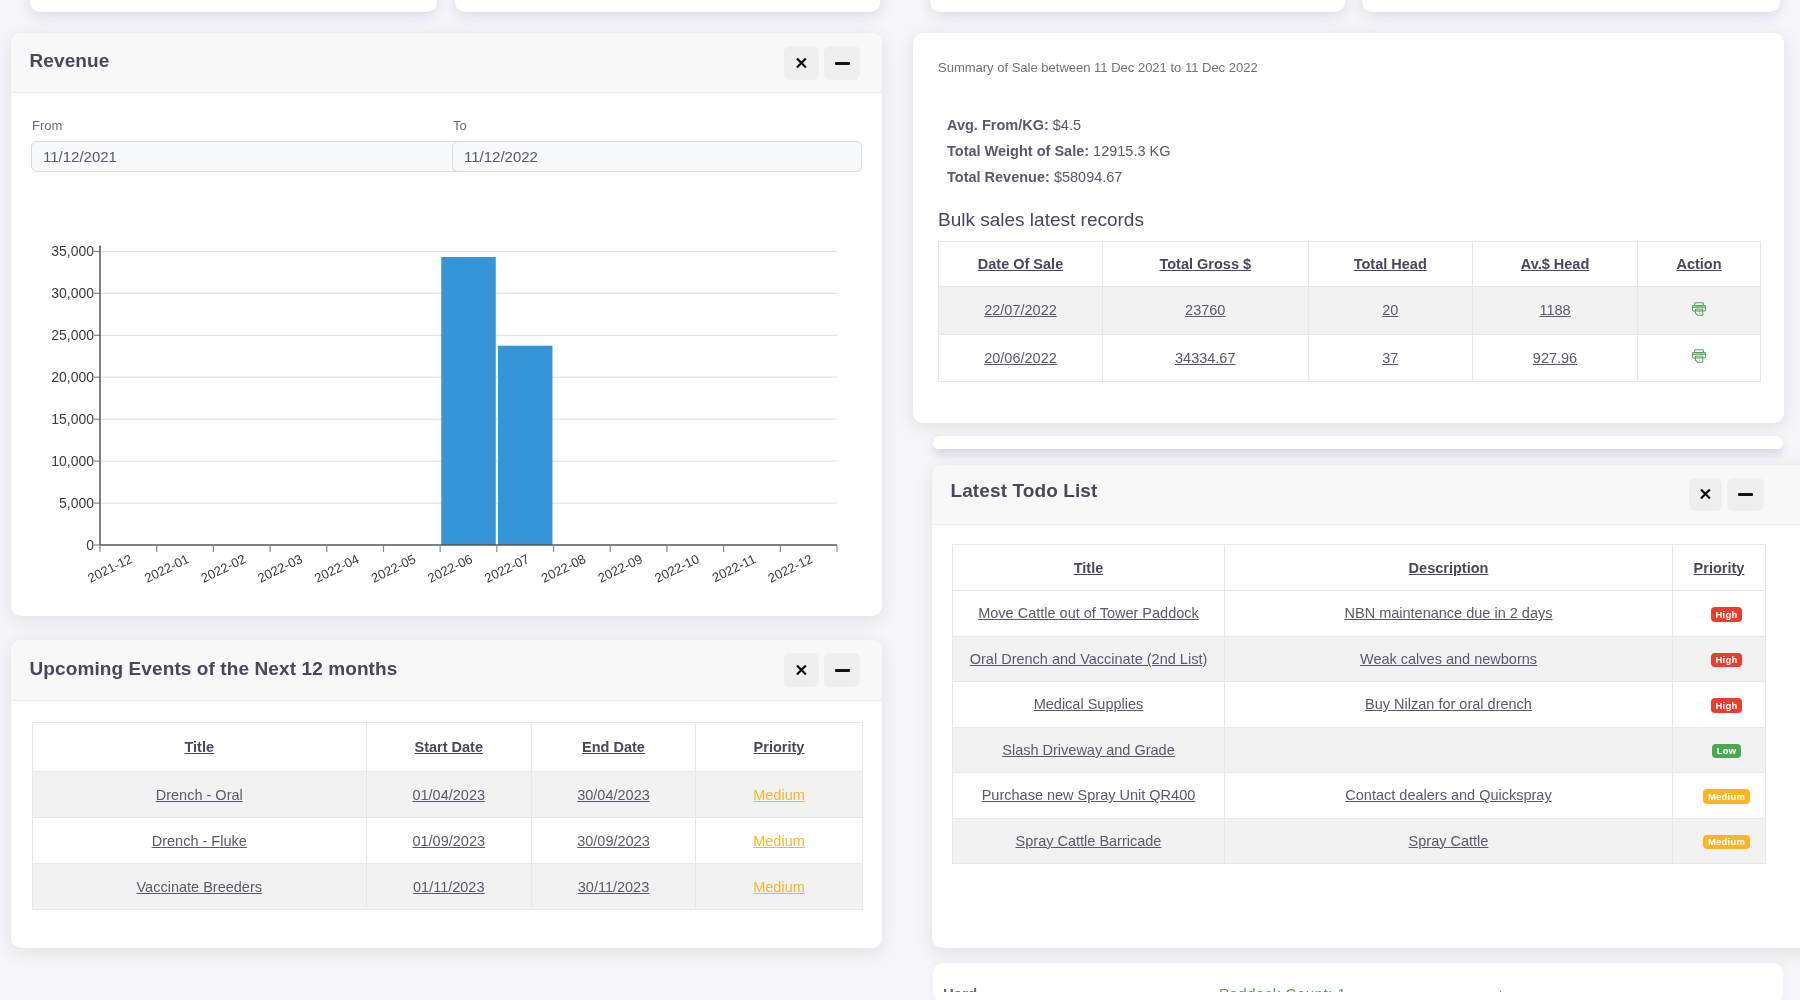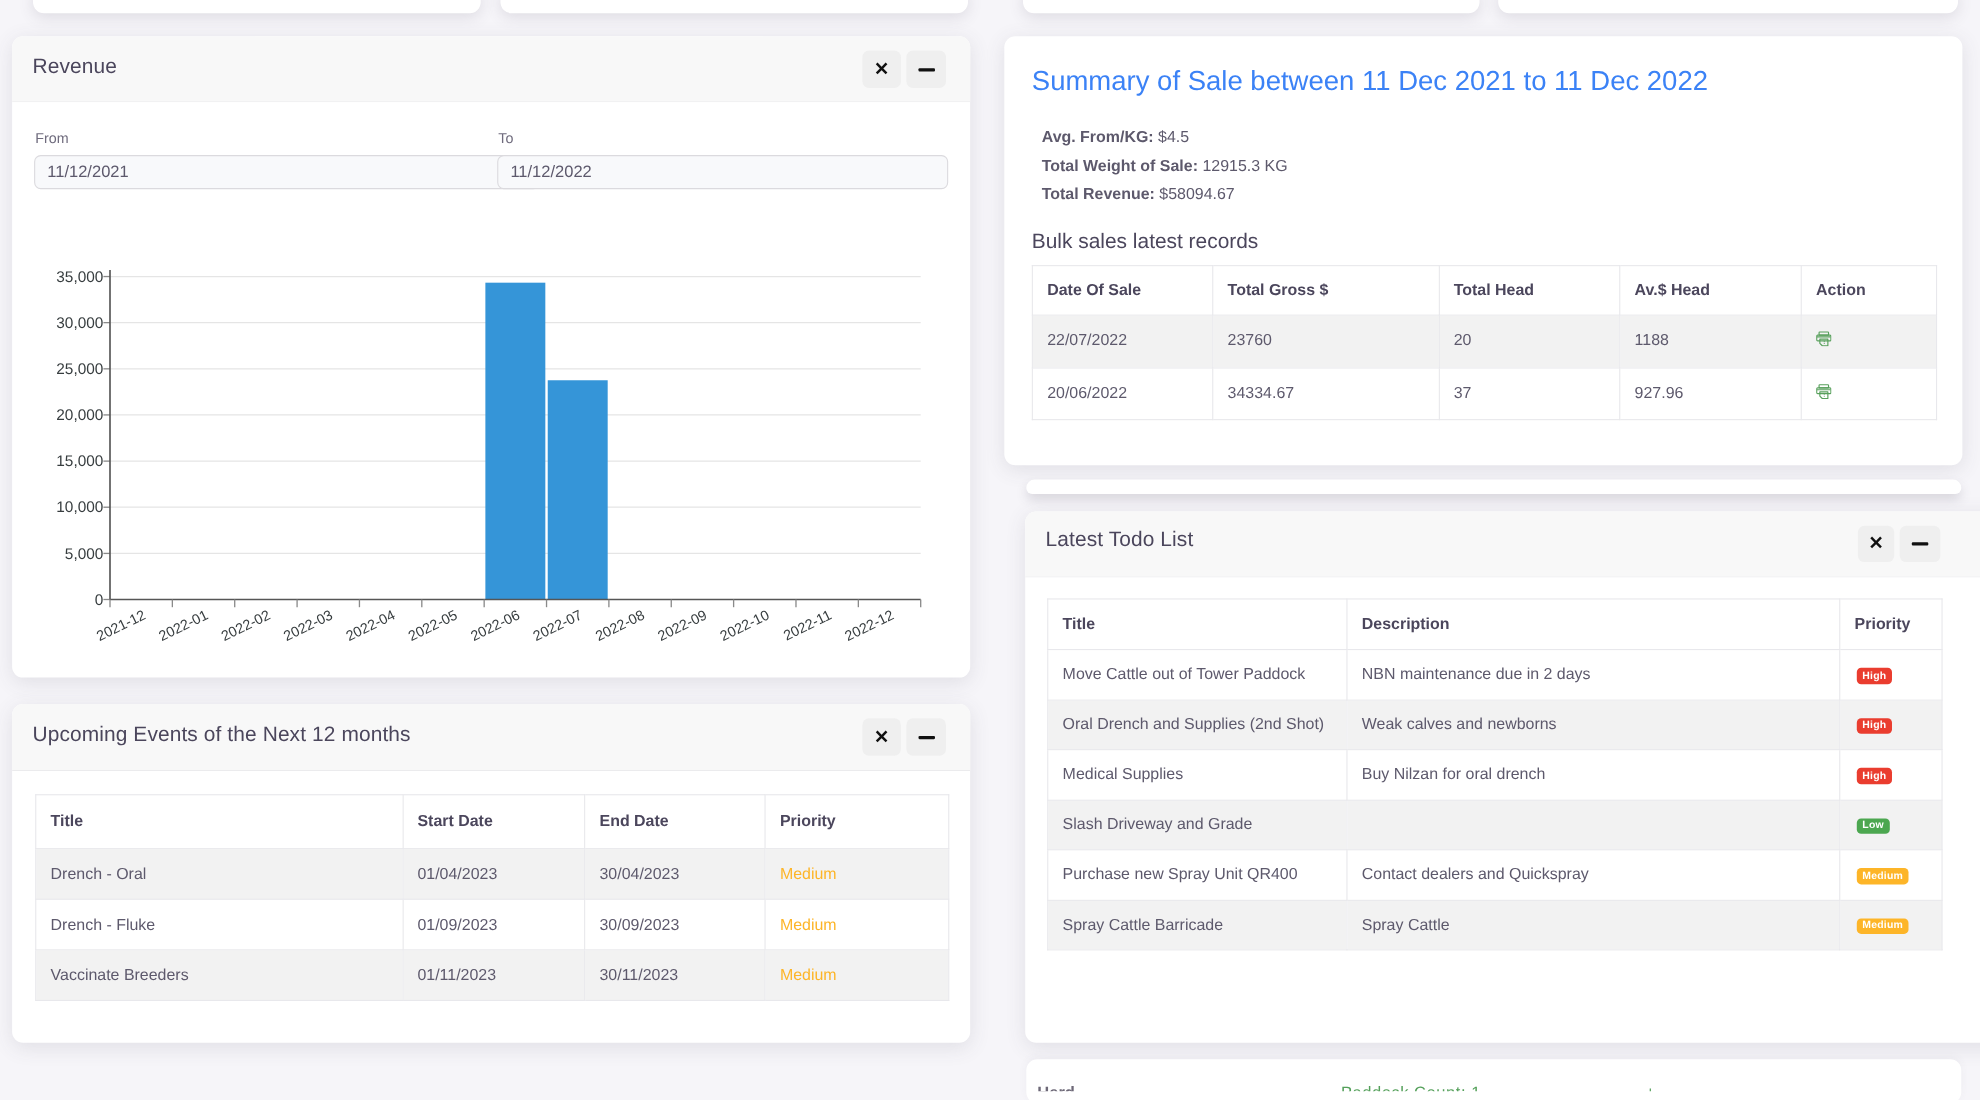--- a/index.html
+++ b/index.html
@@ -1,26 +1,26 @@
 <!DOCTYPE html>
 <html><head>
 <meta charset="utf-8">
 <style>
   * { margin:0; padding:0; box-sizing:border-box; }
   html,body { width:1800px; height:1000px; overflow:hidden; }
   body { background:#f6f5f9; font-family:"Liberation Sans", sans-serif; position:relative; color:#5d596c; }
   .card { position:absolute; background:#fff; border-radius:10px; box-shadow:0 4px 18px rgba(75,70,92,.12); }
   .sliver { position:absolute; background:#fff; border-radius:0 0 10px 10px; box-shadow:0 4px 14px rgba(75,70,92,.14); top:-10px; height:22px; }
   .chead { position:absolute; left:0; top:0; right:0; height:60px; background:#f8f8f8; border-radius:10px 10px 0 0; border-bottom:1px solid #ebebed; }
-  .ctitle { position:absolute; font-size:19px; font-weight:400; color:#4b465c; letter-spacing:.1px; }
+  .ctitle { position:absolute; font-size:19px; font-weight:700; color:#4b465c; letter-spacing:.1px; }
   .wbtn { position:absolute; width:35px; height:34px; background:#efefef; border-radius:6px; text-align:center; color:#0f0f0f; }
   .wbtn span { font-weight:700; font-size:16.5px; line-height:34px; }
   .minus { position:absolute; left:50%; top:50%; width:15px; height:3px; margin:-1.5px 0 0 -7.5px; background:#111; border-radius:1px; }
   table { border-collapse:collapse; table-layout:fixed; position:absolute; }
-  th, td { border:1px solid #e8e8ec; font-size:14.5px; text-align:left; padding:0 13px; overflow:hidden; white-space:nowrap; }
+  th, td { border:1px solid #e8e8ec; font-size:14.5px; text-align:center; padding:0 13px; overflow:hidden; white-space:nowrap;text-decoration:underline; }
   th { font-weight:700; color:#4b465c; }
   td { color:#5d596c; }
   tr.stripe td { background:#f2f2f2; }
   .badge { display:inline-block; font-size:9.5px; font-weight:700; color:#fff; border-radius:4px; padding:2.5px 5px; line-height:1.05; letter-spacing:.2px; }
   .b-med { background:#fdb528; }
   .b-high { background:#ea3d2f; }
   .b-low { background:#4ca750; }
   .lbl { position:absolute; font-size:13px; color:#6f6b7d; }
   .inp { position:absolute; height:31px; background:#f8f9fb; border:1px solid #dbdade; border-radius:6px; font-size:15px; color:#5d596c; line-height:29px; padding-left:11px; }
 </style>
@@ -138,21 +138,21 @@
           <td>Vaccinate Breeders</td>
           <td>01/11/2023</td>
           <td>30/11/2023</td>
           <td style="color:#fdb528; font-weight:500;">Medium</td>
         </tr>
   </tbody>
     </table>
 </div>
 
 <div class="card" style="left:913px; top:33px; width:871px; height:390px;">
-  <div style="position:absolute; left:25px; top:26.5px; font-size:25px; font-weight:500; color:#3b82f6;">Summary of Sale between 11 Dec 2021 to 11 Dec 2022</div>
+  <div style="position:absolute; left:25px; top:26.5px; font-size:13px; font-weight:500; color:#737373;">Summary of Sale between 11 Dec 2021 to 11 Dec 2022</div>
   <div style="position:absolute; left:34px; top:84px; font-size:14.5px;"><b>Avg. From/KG:</b> $4.5</div>
   <div style="position:absolute; left:34px; top:110px; font-size:14.5px;"><b>Total Weight of Sale:</b> 12915.3 KG</div>
   <div style="position:absolute; left:34px; top:136px; font-size:14.5px;"><b>Total Revenue:</b> $58094.67</div>
   <div style="position:absolute; left:25px; top:176px; font-size:19px; font-weight:500; color:#4b465c;">Bulk sales latest records</div>
   <table style="left:25px; top:208px; width:822px;">
     <colgroup>
         <col style="width:164px">
         <col style="width:205.5px">
         <col style="width:164.5px">
         <col style="width:165px">
@@ -218,21 +218,21 @@
           <th>Title</th>
           <th>Description</th>
           <th>Priority</th>
         </tr>
     <tr style="height:45.5px;">
           <td>Move Cattle out of Tower Paddock</td>
           <td>NBN maintenance due in 2 days</td>
           <td style="padding:0 0 0 15px;"><span class="badge b-high">High</span></td>
         </tr>
     <tr class="stripe" style="height:45.5px;">
-          <td>Oral Drench and Supplies (2nd Shot)</td>
+          <td>Oral Drench and Vaccinate (2nd List)</td>
           <td>Weak calves and newborns</td>
           <td style="padding:0 0 0 15px;"><span class="badge b-high">High</span></td>
         </tr>
     <tr style="height:45.5px;">
           <td>Medical Supplies</td>
           <td>Buy Nilzan for oral drench</td>
           <td style="padding:0 0 0 15px;"><span class="badge b-high">High</span></td>
         </tr>
     <tr class="stripe" style="height:45.5px;">
           <td>Slash Driveway and Grade</td>

